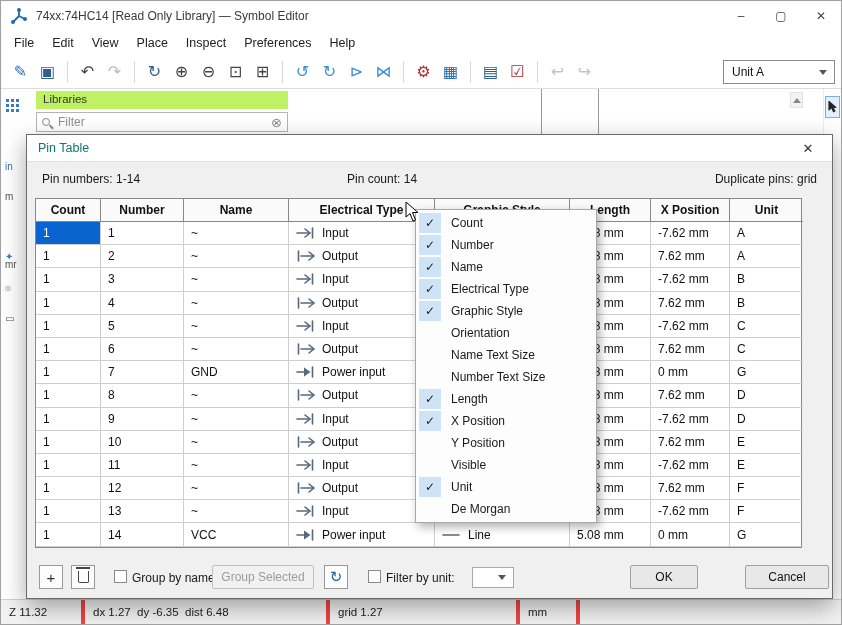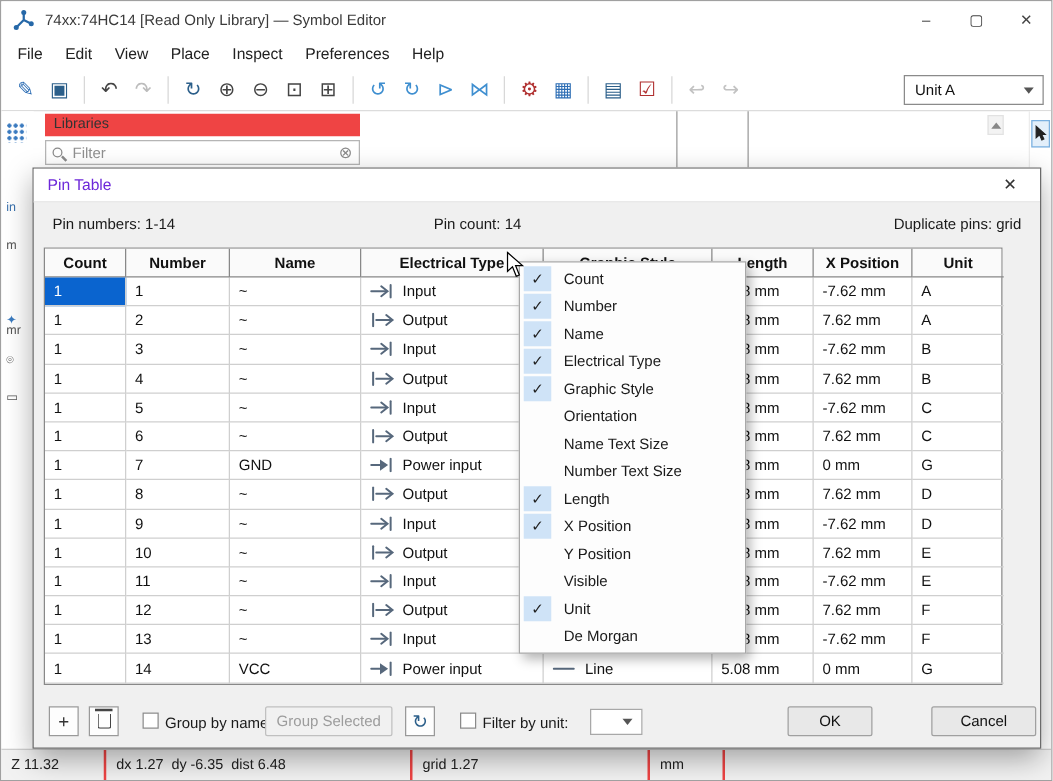--- a/index.html
+++ b/index.html
@@ -22,36 +22,36 @@
   .tb-btn { width:24px; height:26px; margin:0 1.5px; display:flex; align-items:center; justify-content:center; font-size:16px; border-radius:3px; }
   .tb-sep { width:1px; height:22px; background:#d8d8d8; margin:0 6px; }
   .unit-combo { position:absolute; right:6px; top:5px; width:112px; height:24px; background:#fff; border:1px solid #8a8a8a; display:flex; align-items:center; padding-left:8px; font-size:12px; color:#111; }
   .combo-arrow { margin-left:auto; margin-right:7px; width:0; height:0; border-left:4px solid transparent; border-right:4px solid transparent; border-top:5px solid #555; }
 
   
   .left-strip { position:absolute; left:0; top:88px; width:26px; bottom:25px; background:#fff; }
   .strip-ic { position:absolute; left:4px; font-size:10px; }
   .dots-ic { width:16px; height:16px; background-image:radial-gradient(#3a7abf 1.5px, transparent 1.7px); background-size:5px 5px; }
   .lib-panel { position:absolute; left:35px; top:90px; width:252px; }
-  .lib-header { height:18px; background:#ef4444; font-size:11.5px; color:#333; padding:2px 7px; }
+  .lib-header { height:18px; background:#bef264; font-size:11.5px; color:#333; padding:2px 7px; }
   .filter-box { margin-top:3px; height:20px; background:#fff; border:1px solid #b5b5b5; display:flex; align-items:center; padding:0 5px; }
   .mag { width:8px; height:8px; border:1.5px solid #8a8a8a; border-radius:50%; position:relative; flex:none; }
   .mag::after { content:""; position:absolute; width:5px; height:1.5px; background:#8a8a8a; transform:rotate(45deg); left:6px; top:7px; }
   .filter-ph { font-size:12px; color:#909090; margin-left:8px; }
   .filter-clear { margin-left:auto; font-size:13px; color:#8a8a8a; }
   .vline { position:absolute; top:88px; height:45px; width:1px; background:#9a9a9a; }
   .canvas-scroll { position:absolute; left:789px; top:91px; width:13px; height:16px; background:#f3f3f3; border:1px solid #e2e2e2; display:flex; align-items:center; justify-content:center; }
   .up-tri { width:0; height:0; border-left:4px solid transparent; border-right:4px solid transparent; border-bottom:5px solid #888; }
   .right-strip { position:absolute; right:0; top:88px; width:18px; bottom:25px; background:#fff; border-left:1px solid #ececec; }
   .arrow-tool { position:absolute; top:7px; left:1px; width:15px; height:22px; background:#e3effa; border:1px solid #7ab0e0; display:flex; align-items:center; justify-content:center; }
 
   
   .dialog { position:absolute; left:25px; top:133px; width:807px; height:465px; background:#f0f0f0; border:1px solid #6b6b6b; box-shadow:0 8px 22px rgba(0,0,0,.35); z-index:10; }
   .dlg-title { height:27px; background:#fff; border-bottom:1px solid #e2e2e2; display:flex; align-items:center; padding:0 11px; }
-  .dlg-title-text { font-size:12.5px; color:#6d28d9; }
+  .dlg-title-text { font-size:12.5px; color:#0f766e; }
   .dlg-close { margin-left:auto; width:26px; text-align:center; font-size:13px; color:#333; }
   .dlg-info { position:absolute; top:37px; left:15px; right:15px; display:flex; font-size:12px; color:#1a1a1a; }
   .info-a { width:305px; }
   .info-b { flex:1; }
   .info-c { text-align:right; }
 
   
   .grid { position:absolute; left:8px; top:63px; width:767px; background:#fff; border:1px solid #888; font-size:12px; }
   .grid-h { display:flex; height:23px; background:#fafafa; }
   .hcell { display:flex; align-items:center; justify-content:center; font-weight:bold; color:#111; border-right:1px solid #888; border-bottom:1px solid #888; flex:none; font-size:12px; }
@@ -72,21 +72,21 @@
   .trash { width:11px; height:12px; border:1.5px solid #444; border-top:none; border-radius:0 0 2px 2px; position:relative; }
   .trash::before { content:""; position:absolute; top:-4px; left:-3px; width:14px; height:2px; background:#444; }
   .cb { position:absolute; width:13px; height:13px; background:#fff; border:1px solid #8a8a8a; top:435px; }
   .cb-label { position:absolute; top:436px; font-size:12px; color:#1a1a1a; }
   .btn { position:absolute; top:430px; height:24px; background:#e8e8e8; border:1px solid #a0a0a0; border-radius:2px; display:flex; align-items:center; justify-content:center; font-size:12px; color:#111; }
   .btn.disabled { background:#f1f1f1; border-color:#c0c0c0; color:#9c9c9c; }
   .mini-combo { position:absolute; top:432px; width:42px; height:21px; background:#fff; border:1px solid #a8a8a8; display:flex; align-items:center; }
 
   
   .statusbar { position:absolute; left:0; right:0; bottom:0; height:25px; background:#f2f2f2; border-top:1px solid #cfcfcf; display:flex; align-items:stretch; font-size:11.5px; color:#222; }
-  .sb-seg { display:flex; align-items:center; padding:0 8px; border-right:2px solid #ef4444; flex:none; white-space:pre; }
+  .sb-seg { display:flex; align-items:center; padding:0 8px; border-right:4px solid #ef4444; flex:none; white-space:pre; }
 
   .cursor-svg { position:absolute; left:404px; top:200px; z-index:60; }
 </style>
 </head>
 <body>
 
 <div class="window">
 
   <div class="titlebar">
     <svg width="18" height="18" viewBox="0 0 18 18">

